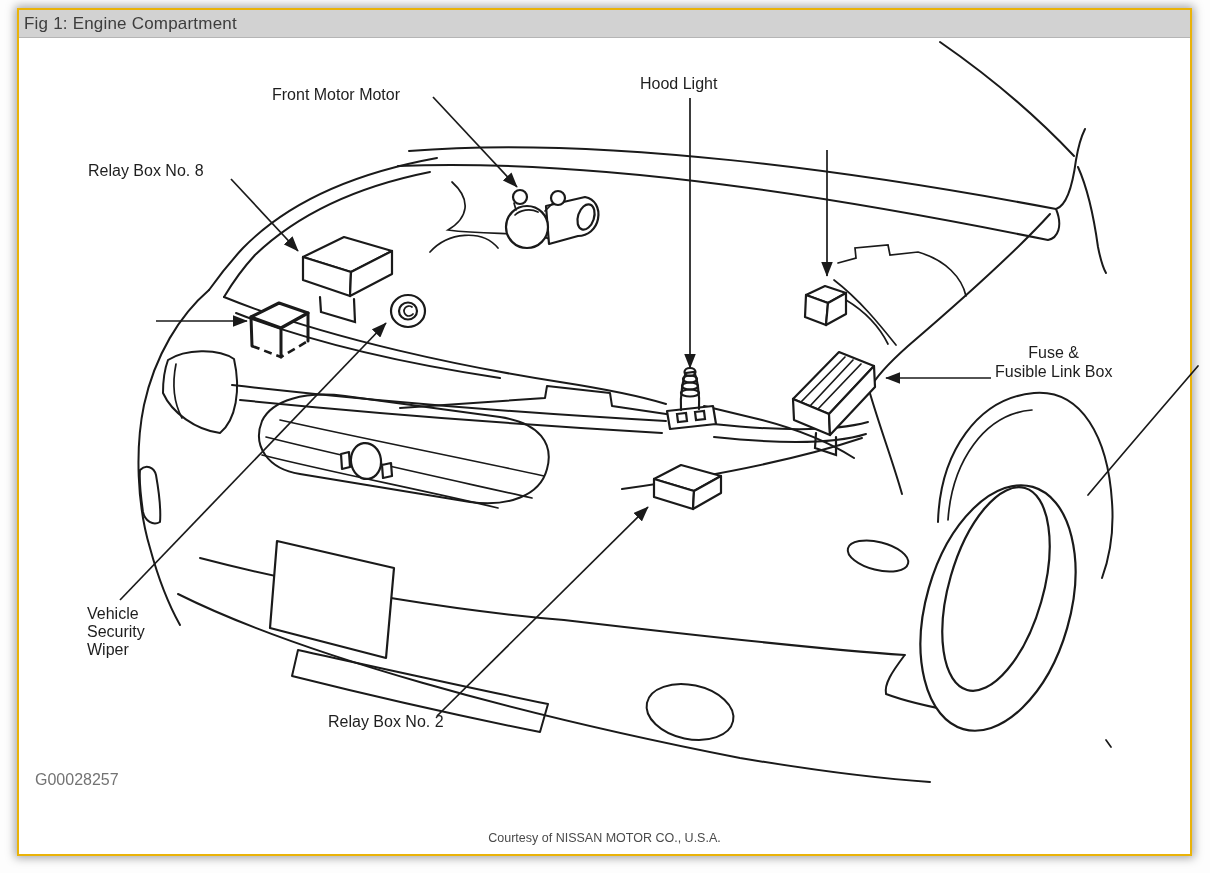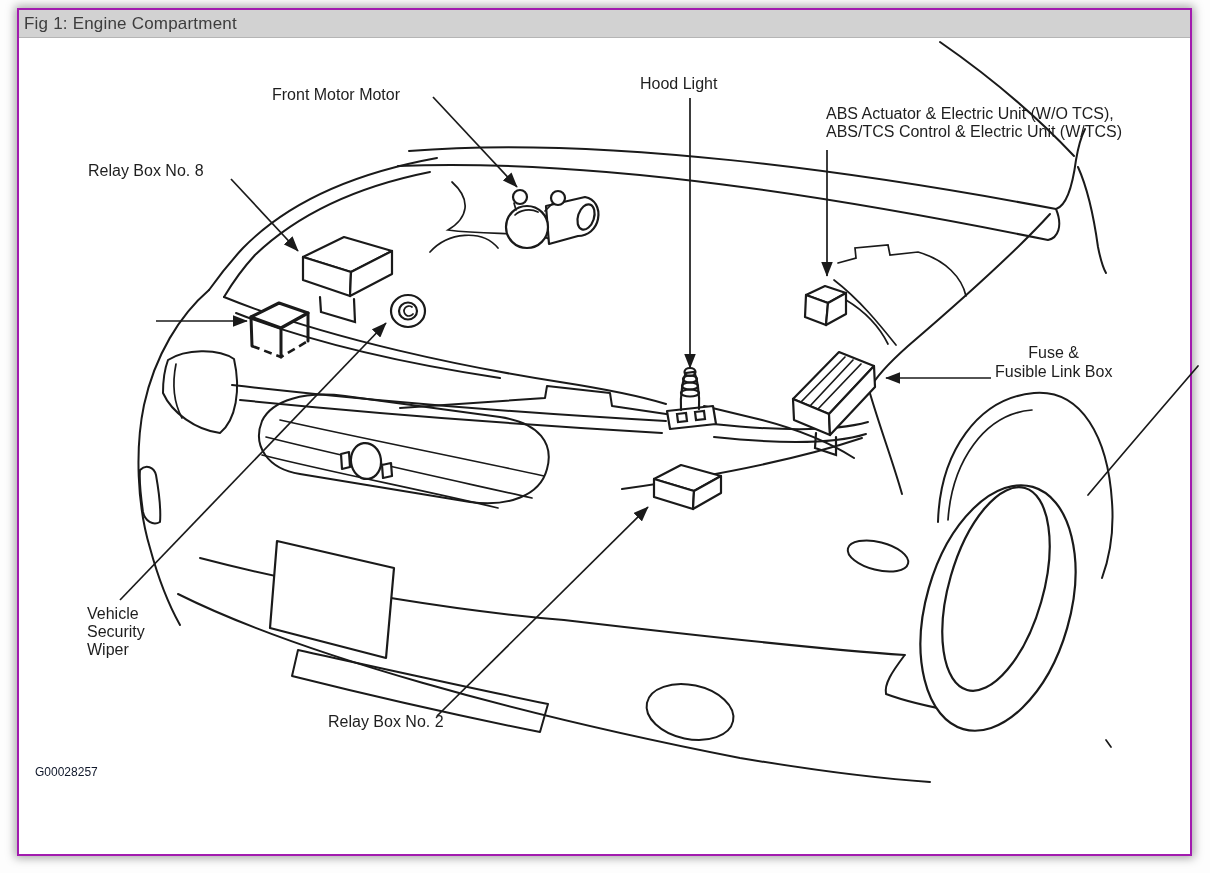--- a/index.html
+++ b/index.html
@@ -1,33 +1,33 @@
 <!DOCTYPE html>
 <html><head>
 <meta charset="utf-8">
 <style>
   html,body{margin:0;padding:0;width:1210px;height:873px;background:#fdfdfd;overflow:hidden;
     font-family:"Liberation Sans", sans-serif;}
   .page{position:relative;width:1210px;height:873px;}
   .panel{position:absolute;left:17px;top:8px;width:1175px;height:848px;background:#ffffff;
-    border:2px solid #a21caf;box-sizing:border-box;box-shadow:0 0 9px 2px rgba(0,0,0,.35);}
+    border:2px solid #eab308;box-sizing:border-box;box-shadow:0 0 9px 2px rgba(0,0,0,.35);}
   .titlebar{position:absolute;left:0;top:0;right:0;height:28px;background:#d2d2d2;
     border-bottom:1px solid #b5b5b5;display:flex;align-items:center;padding-left:5px;box-sizing:border-box;}
   .titlebar .t{font-size:17px;color:#3d3d3d;letter-spacing:.2px;}
   svg.art{position:absolute;left:0;top:0;width:1210px;height:873px;pointer-events:none;}
   .ln{fill:none;stroke:#1a1a1a;stroke-width:2;stroke-linecap:round;stroke-linejoin:round;}
   .thin{fill:none;stroke:#1a1a1a;stroke-width:1.7;stroke-linecap:round;}
   .cmp{fill:#ffffff;stroke:#1a1a1a;stroke-width:2.2;stroke-linejoin:round;}
   .cmpl{fill:none;stroke:#1a1a1a;stroke-width:2.2;stroke-linecap:round;}
   .thick{fill:#ffffff;stroke:#1a1a1a;stroke-width:3.2;stroke-linejoin:round;}
   .thickl{fill:none;stroke:#1a1a1a;stroke-width:3;stroke-linecap:round;}
   .dash{fill:none;stroke:#1a1a1a;stroke-width:2.6;stroke-dasharray:8 5;}
   .ld{fill:none;stroke:#1a1a1a;stroke-width:1.7;}
   .lbl{position:absolute;font-size:16px;color:#1e1e1e;white-space:pre-line;line-height:18px;}
-  .small{font-size:12px;color:#0f172a;}
+  .small{font-size:16px;color:#737373;margin-top:8px;}
   .credit{position:absolute;left:17px;width:1175px;text-align:center;font-size:12.5px;color:#4a4a4a;}
 </style>
 </head>
 <body>
 
 <div class="page">
 
   <div class="panel">
     <div class="titlebar">
       <span class="t">Fig 1: Engine Compartment</span>
@@ -176,31 +176,30 @@
       <path class="ld" marker-end="url(#ah)" d="M120,600 L386,323"></path>
       <path class="ld" marker-end="url(#ah)" d="M437,716 L648,507"></path>
       <path class="ld" marker-end="url(#ah)" d="M991,378 L886,378"></path>
     </g>
   </svg>
 
   <div class="lbl" style="left:272px;top:86px;">Front Motor Motor</div>
 
   <div class="lbl" style="left:640px;top:75px;">Hood Light</div>
 
-  <div class="lbl" style="left:826px;top:105px;">ABS Actuator &amp; Electric Unit (W/O TCS),
-ABS/TCS Control &amp; Electric Unit (W/TCS)</div>
 
   <div class="lbl" style="left:88px;top:162px;">Relay Box No. 8</div>
 
 
   <div class="lbl" style="left:995px;top:343px;line-height:19px;text-align:center;">Fuse &amp;
 Fusible Link Box</div>
 
   <div class="lbl" style="left:87px;top:605px;">Vehicle
 Security
 Wiper</div>
 
   <div class="lbl" style="left:292px;top:713px;margin-left:36px;">Relay Box No. 2</div>
 
   <div class="lbl small" style="left:35px;top:763px;">G00028257</div>
 
+  <div class="credit" style="top:831px;">Courtesy of NISSAN MOTOR CO., U.S.A.</div>
 
 </div>
 
 </body></html>

